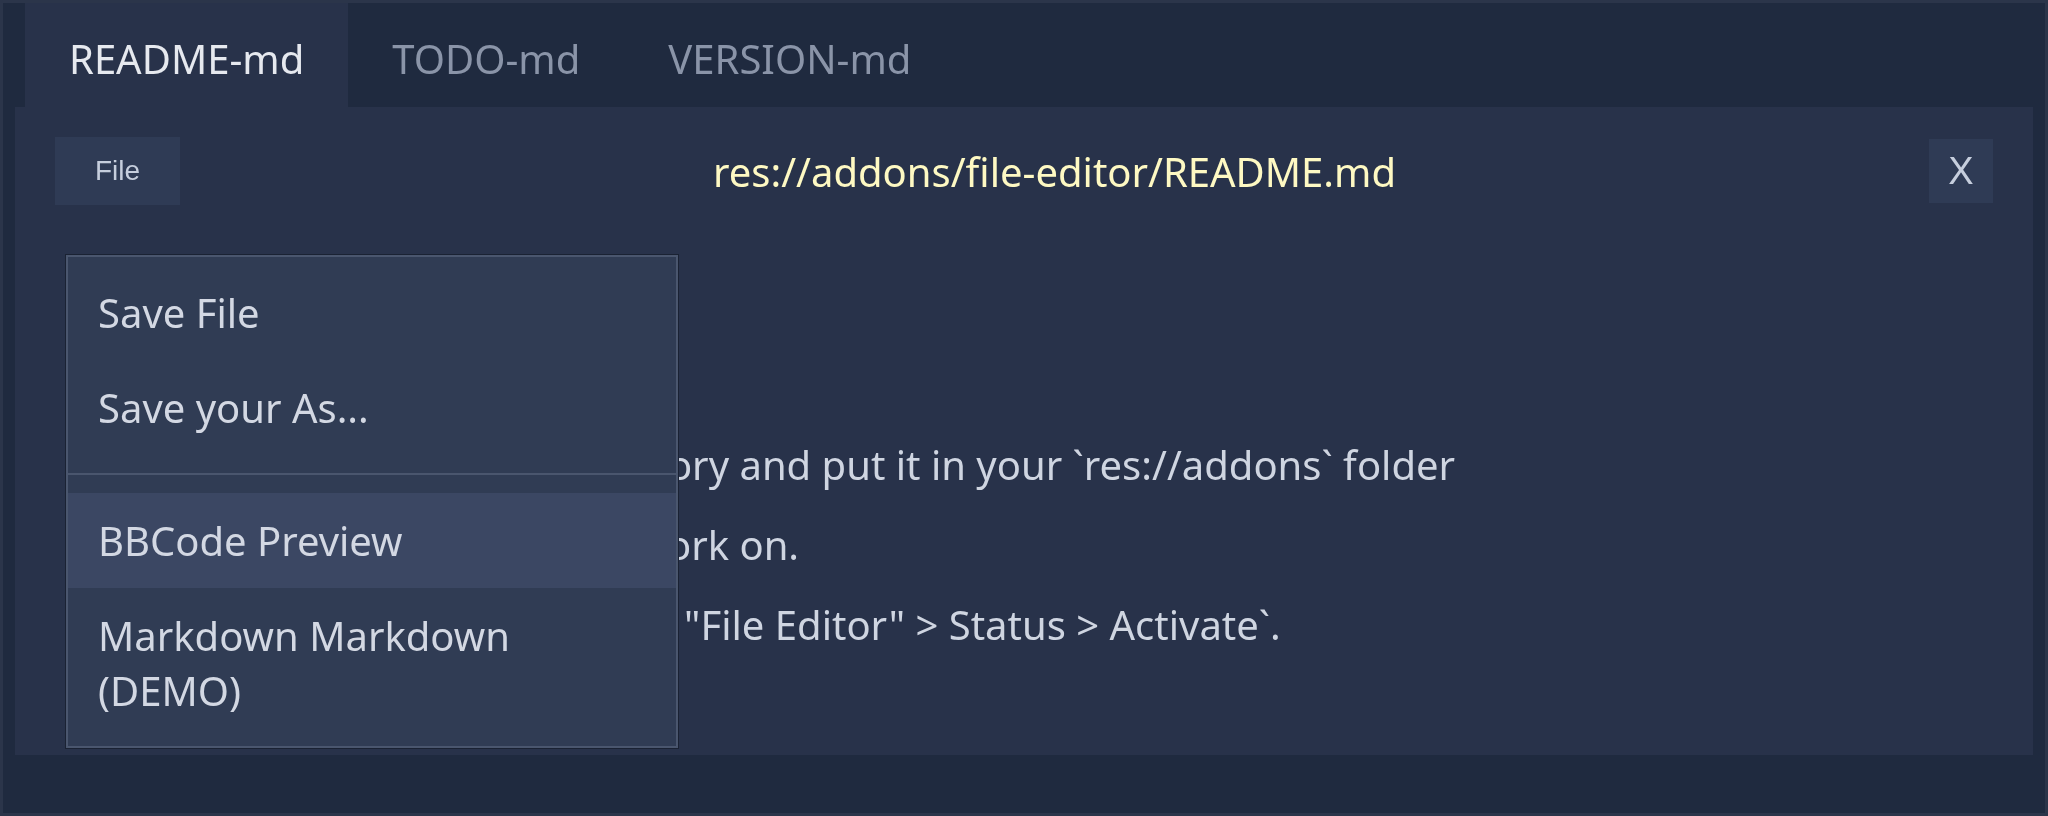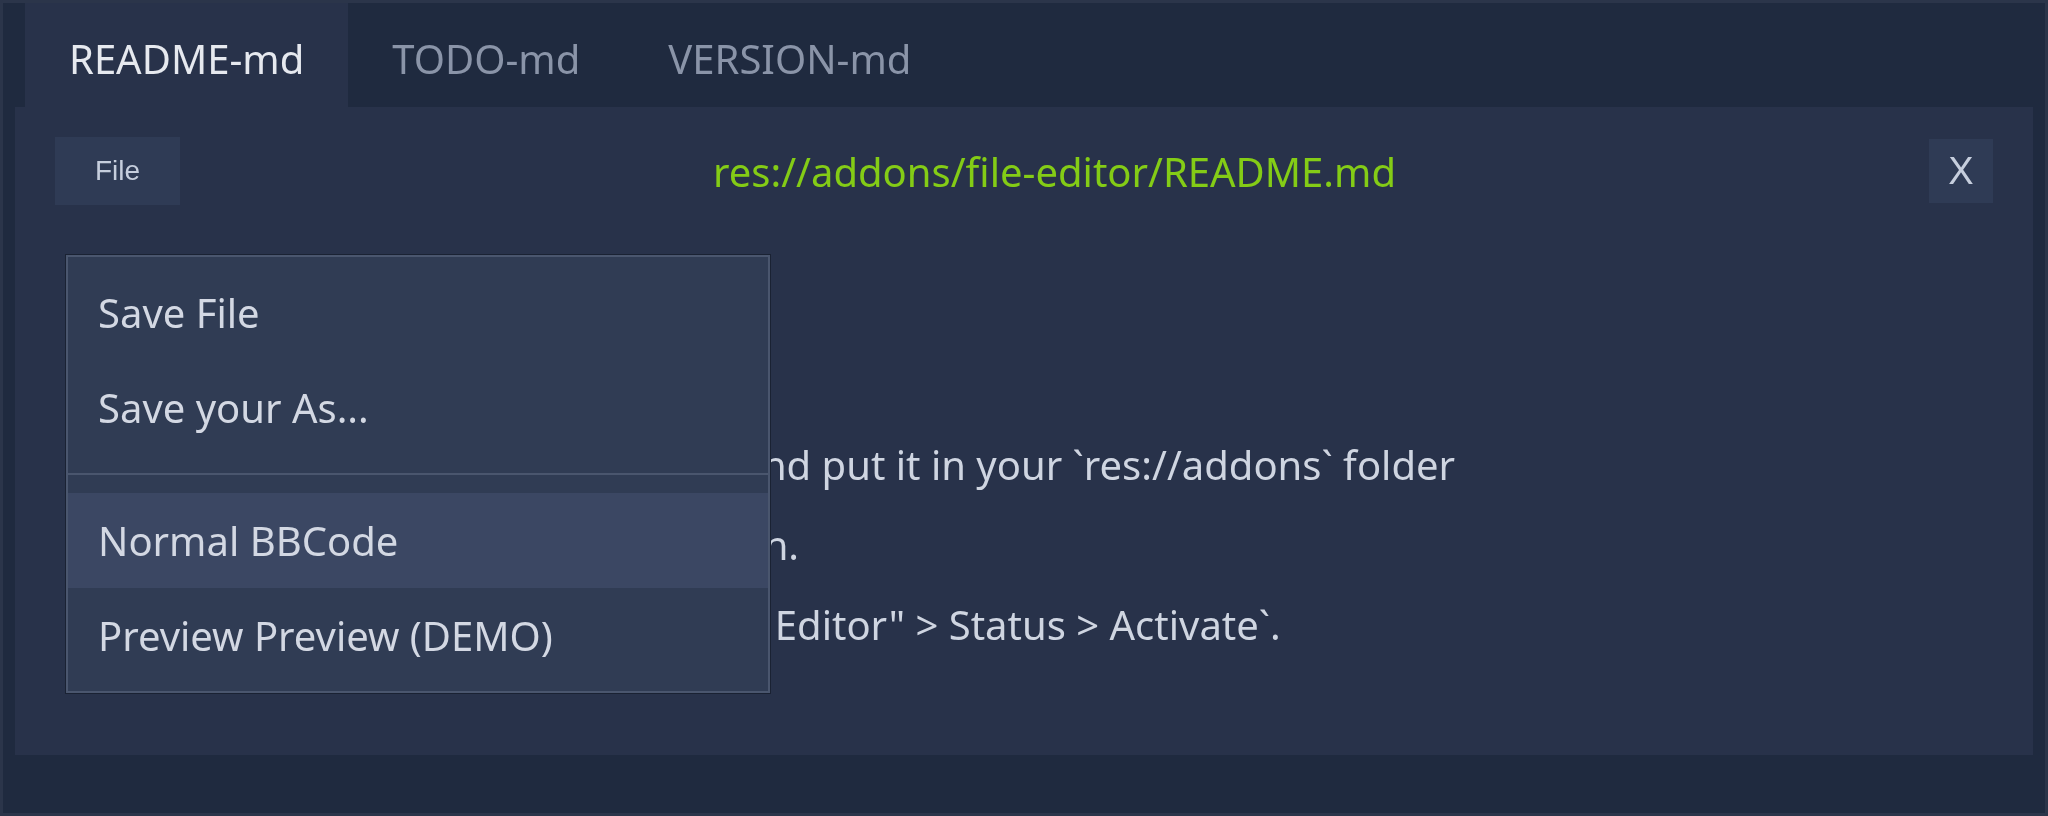--- a/index.html
+++ b/index.html
@@ -48,21 +48,21 @@
     color: #c6cedd;
     font-size: 28px;
     padding: 18px 40px;
     border: none;
     cursor: pointer;
   }
   .path-label {
     flex: 1;
     text-align: center;
     font-size: 40px;
-    color: #84cc16;
+    color: #fef9c3;
   }
   .close-button {
     background: #2f3b55;
     color: #c6cedd;
     font-size: 38px;
     width: 64px;
     height: 64px;
     display: flex;
     align-items: center;
     justify-content: center;
@@ -80,21 +80,21 @@
     min-height: 520px;
   }
   .editor .line {
     white-space: pre;
   }
   
   .dropdown {
     position: absolute;
     left: 63px;
     top: 252px;
-    width: 704px;
+    width: 612px;
     background: #303c54;
     border: 2px solid #4a566e;
     box-shadow: 0 0 0 1px #1a2233;
     z-index: 10;
   }
   .menu-item {
     font-size: 40px;
     color: #d3d8e3;
     padding: 20px 30px;
     cursor: pointer;
@@ -133,18 +133,18 @@
     <div class="line"><span style="visibility:hidden">XXXXXXXXXXXXXXXXXX</span><span>repository and put it in your `res://addons` folder</span></div>
     <div class="line"><span style="visibility:hidden">XXXXXXXXXXXXXXXXXX</span><span>nt to work on.</span></div>
     <div class="line"><span style="visibility:hidden">XXXXXXXXXXXXXXXXXX</span><span>ugins &gt; "File Editor" &gt; Status &gt; Activate`.</span></div>
   </div>
 
   <div class="dropdown">
     <div class="menu-pad-top"></div>
     <div class="menu-item">Save File</div>
     <div class="menu-item">Save your As...</div>
     <div class="menu-separator"></div>
-    <div class="menu-item highlight">Normal BBCode</div>
-    <div class="menu-item">Preview Preview (DEMO)</div>
+    <div class="menu-item highlight">BBCode Preview</div>
+    <div class="menu-item">Markdown Markdown (DEMO)</div>
     <div class="menu-pad-bottom"></div>
   </div>
 
 </div>
 
 </body></html>

